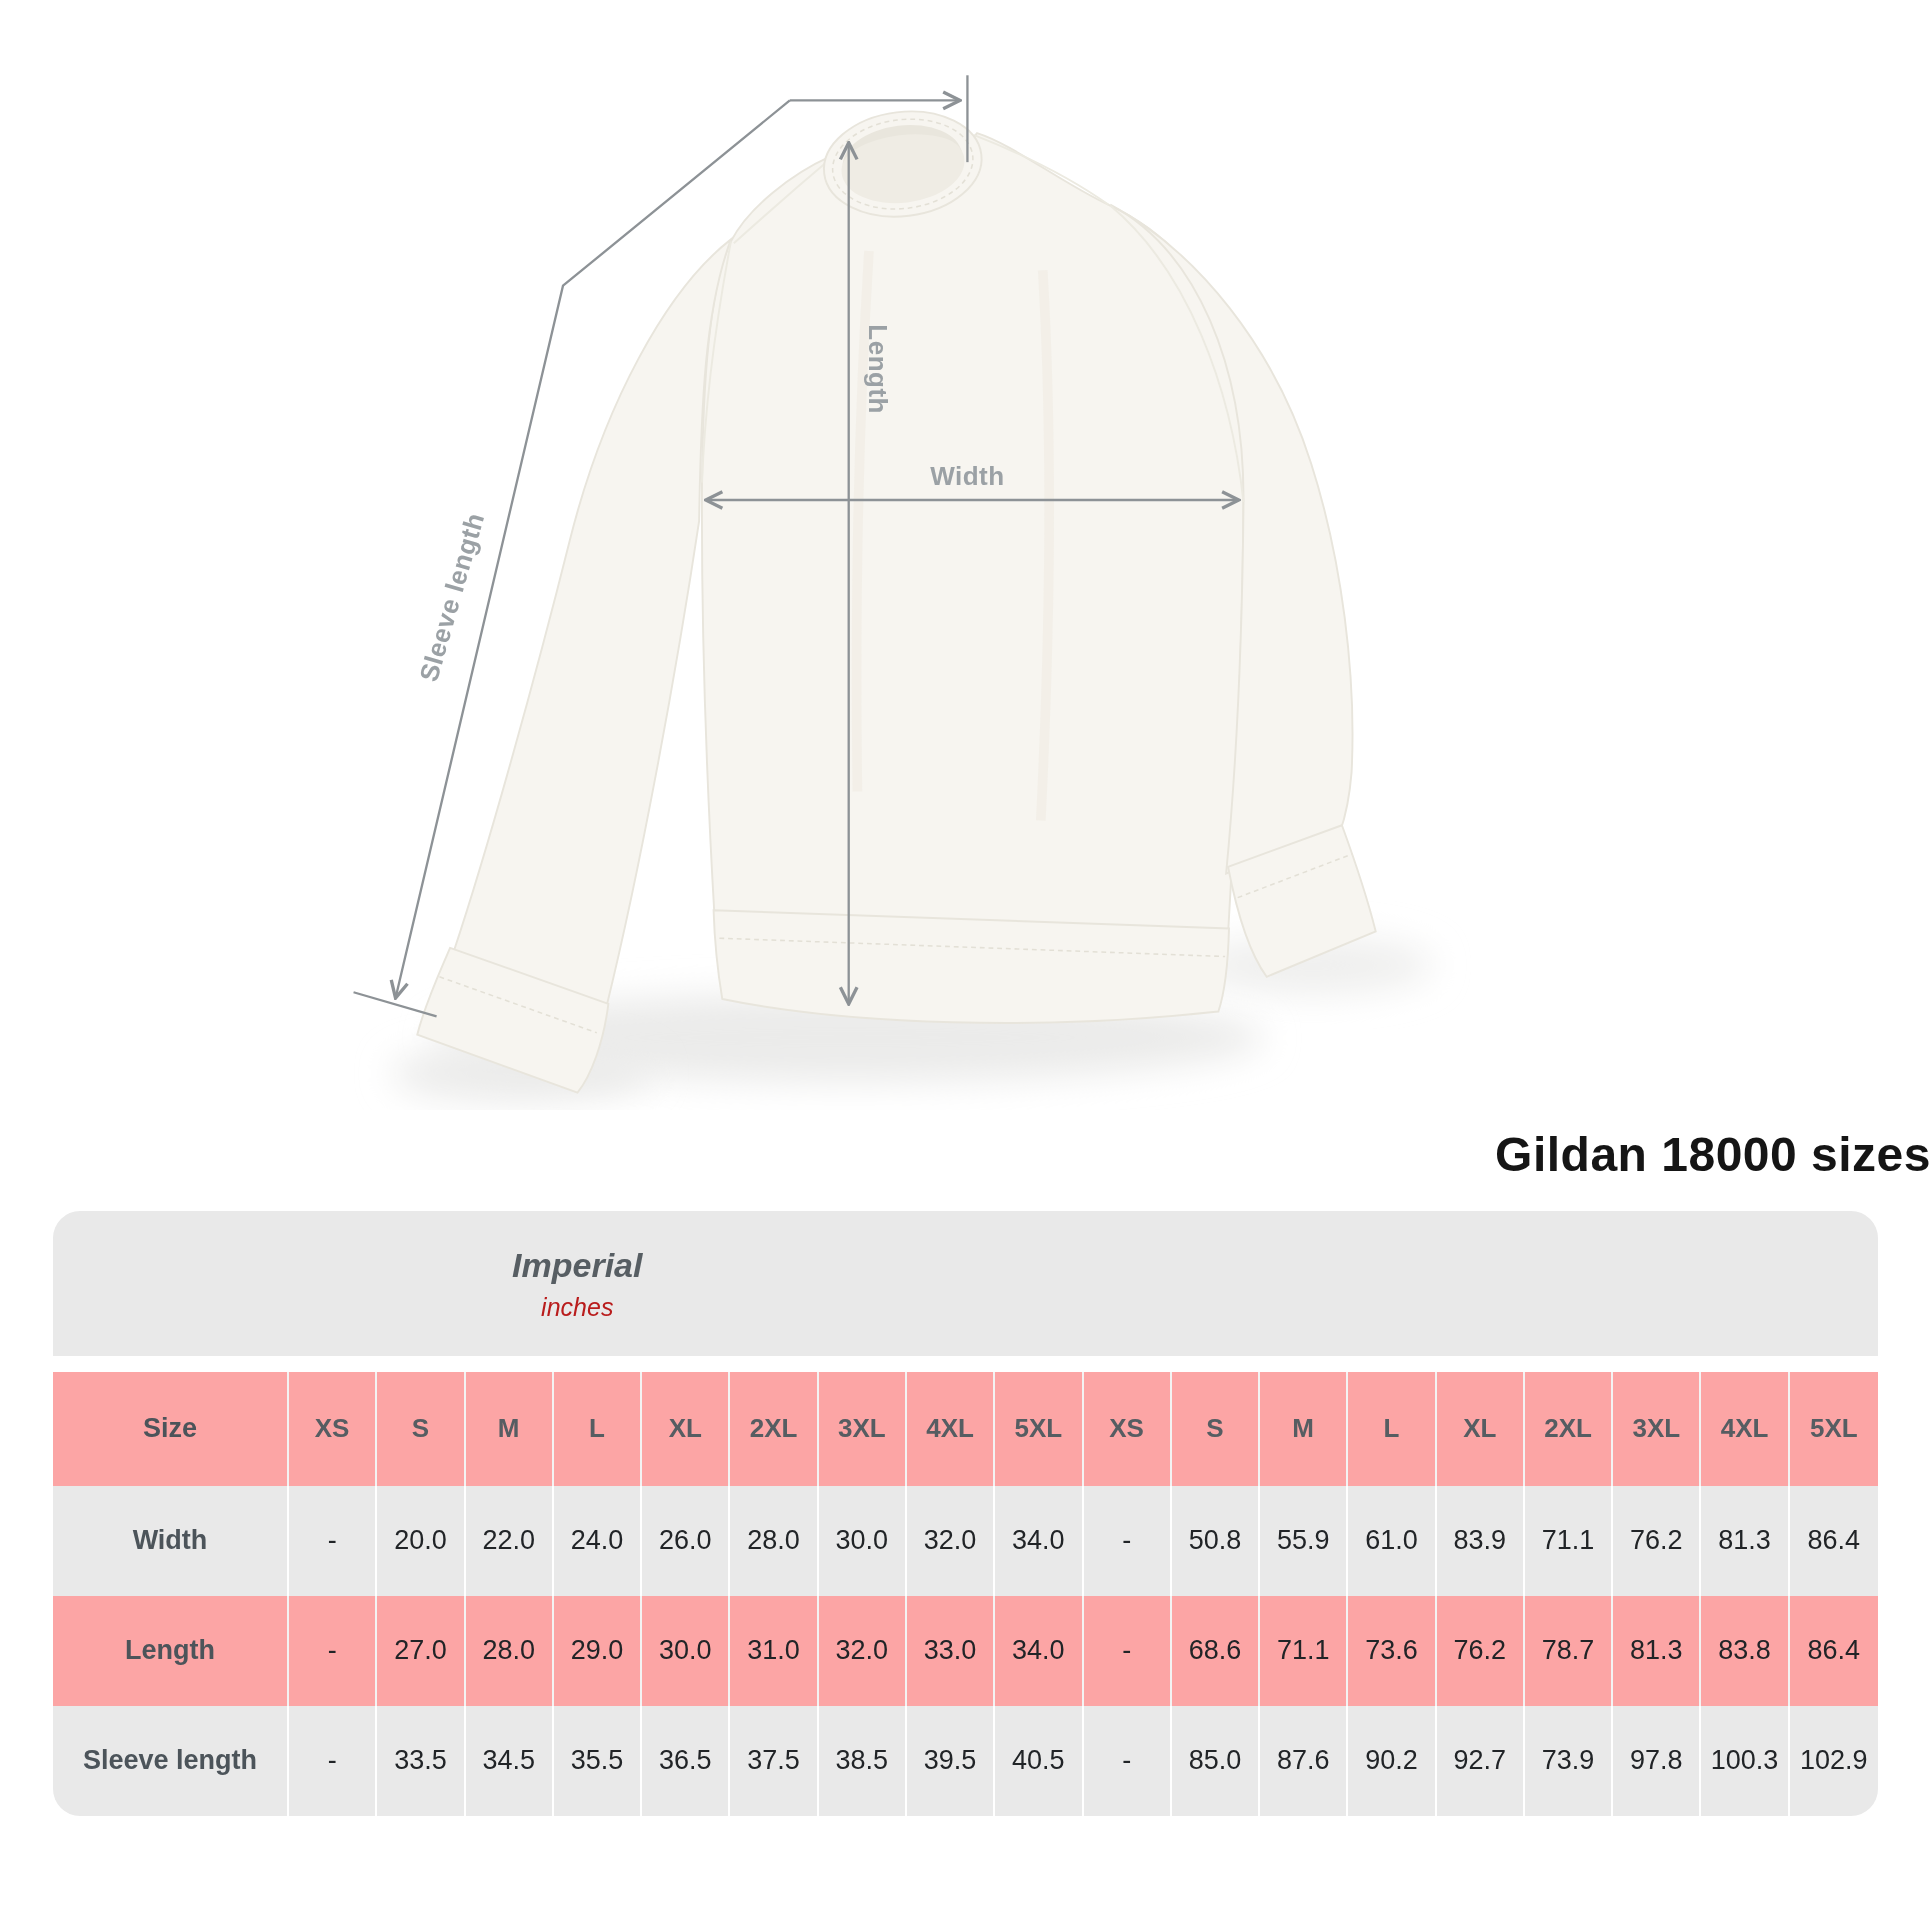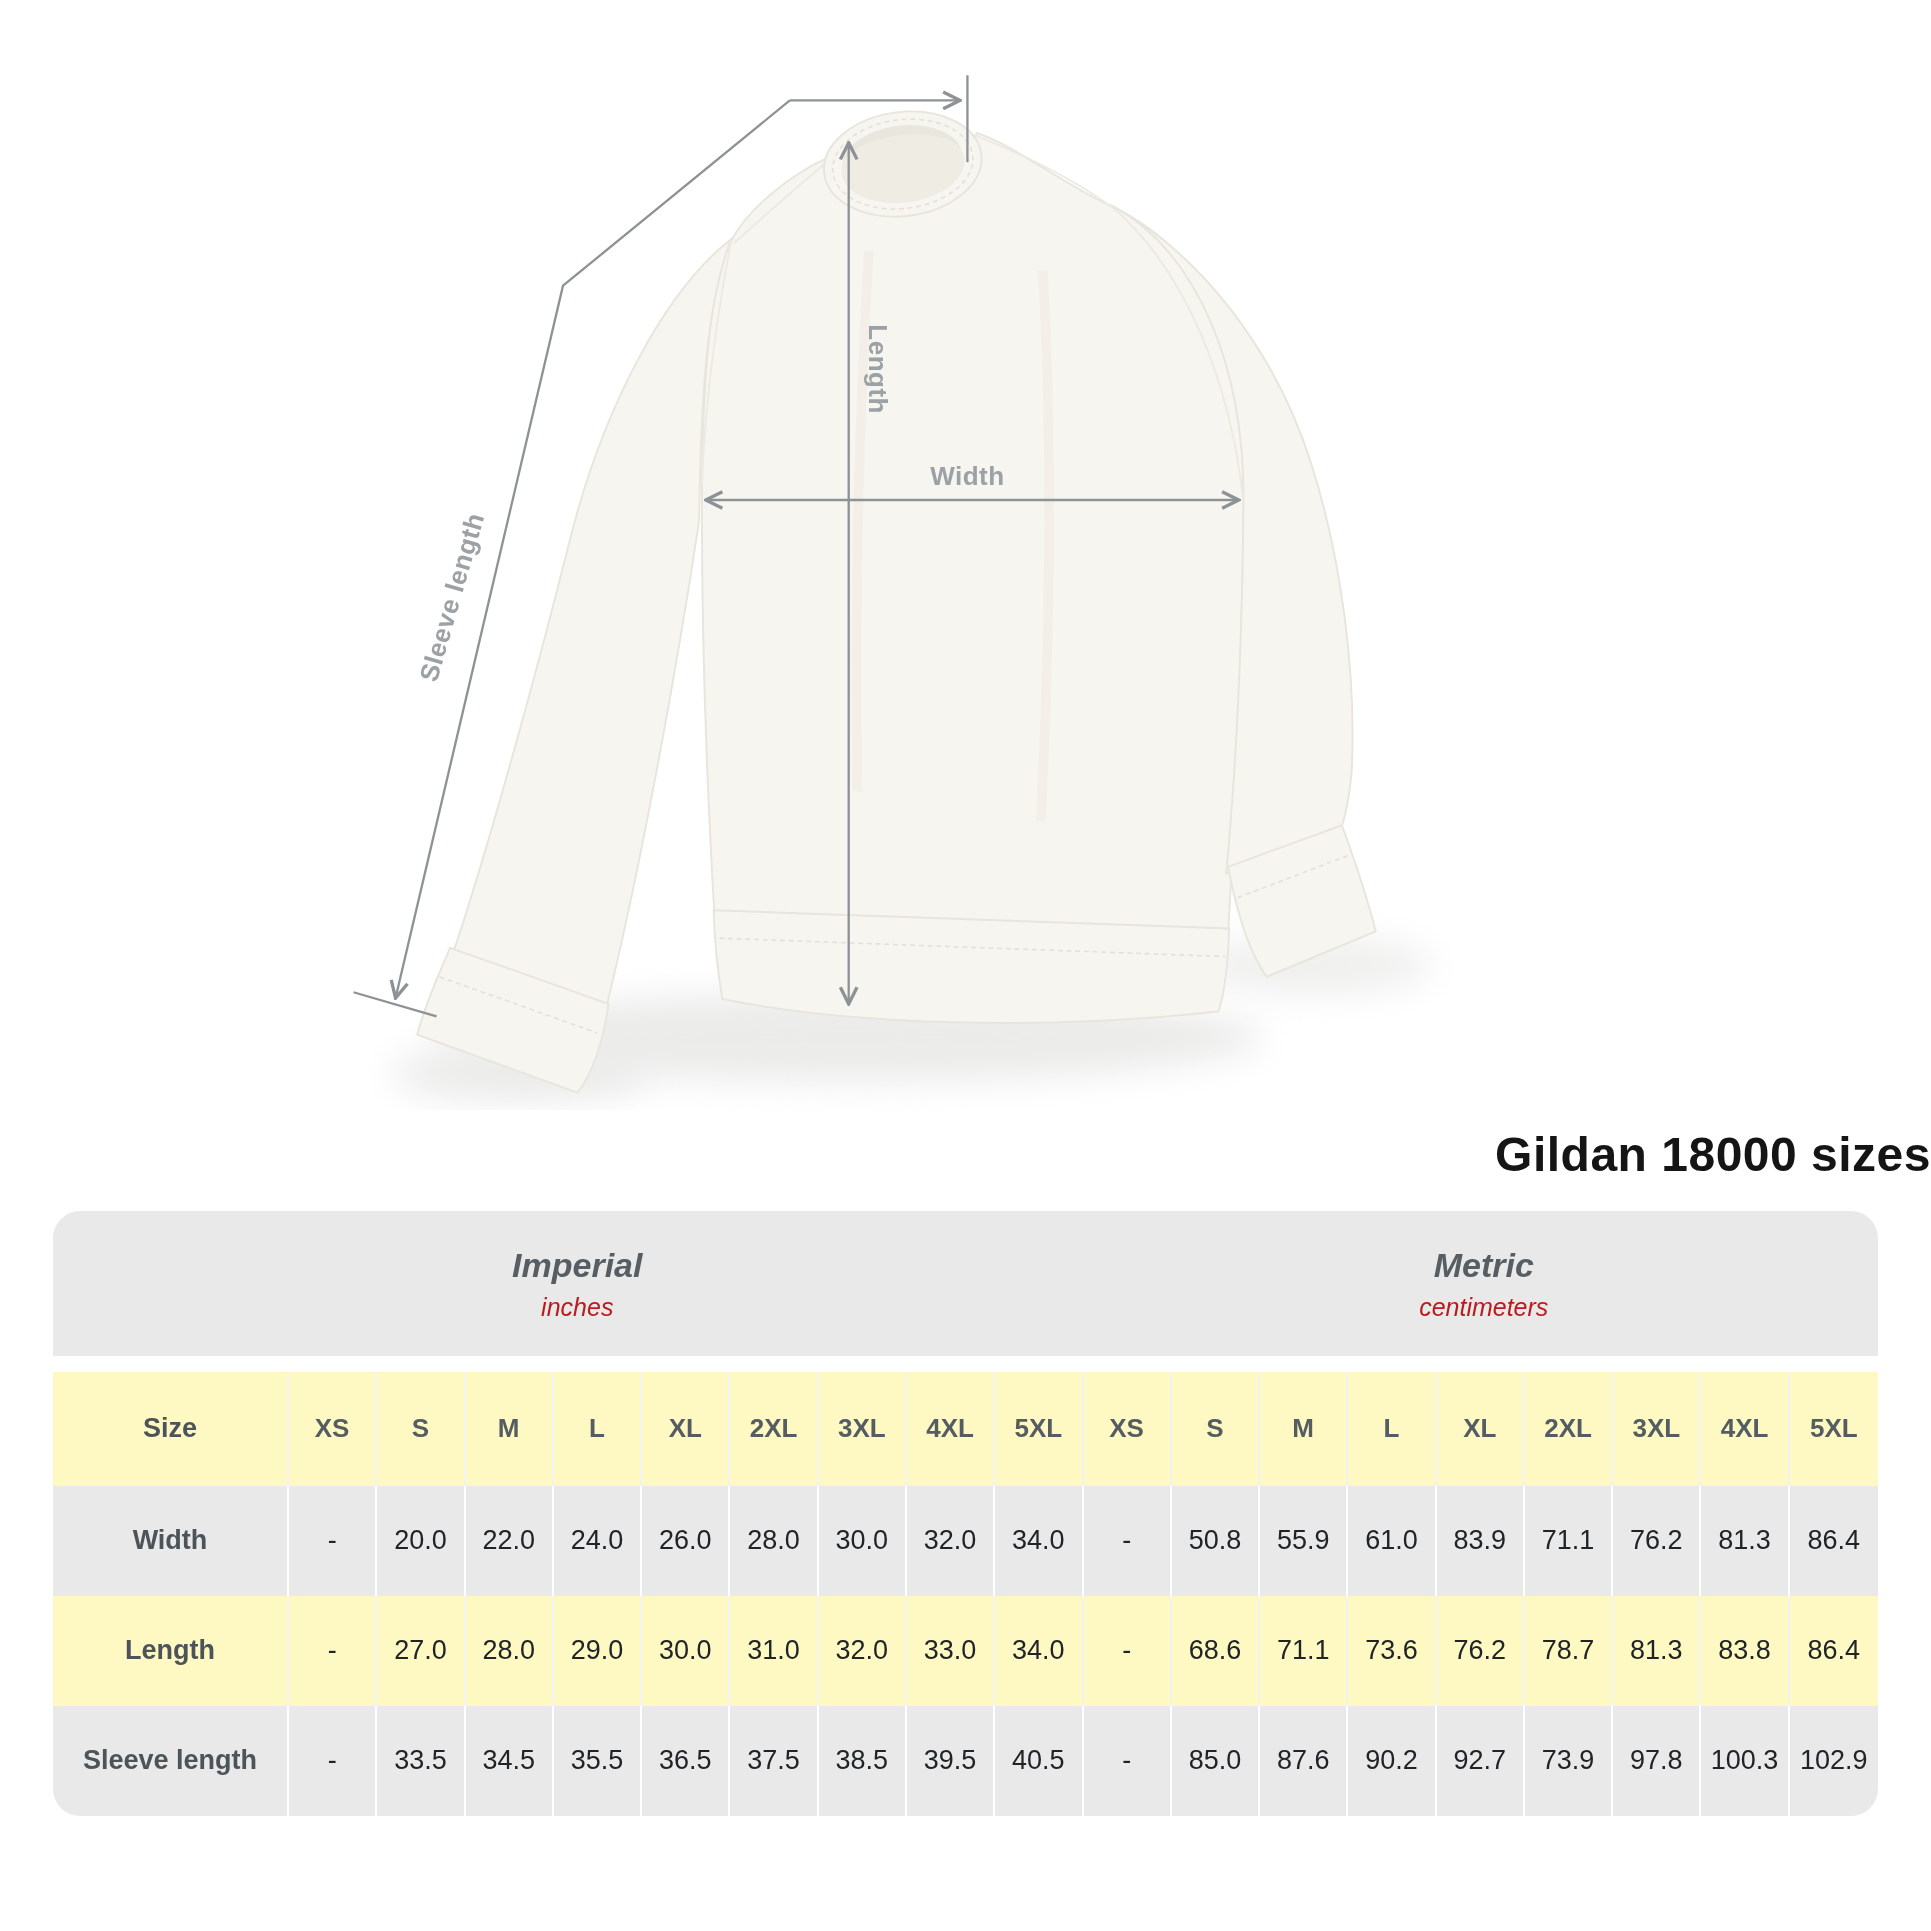--- a/index.html
+++ b/index.html
@@ -19,21 +19,21 @@
   
   .table-wrap{margin:29px 53px 0 53px;border-radius:27px;overflow:hidden;}
   .unit-band{display:grid;grid-template-columns:236px repeat(18,1fr);background:#e9e9e9;height:145px;padding-left:12px;}
   .unit-cell{display:flex;flex-direction:column;align-items:center;justify-content:center;gap:7.7px;}
   .unit-cell.imperial{grid-column:1/11;}
   .unit-cell.metric{grid-column:11/20;}
   .unit-label{font-size:34px;font-weight:bold;font-style:italic;color:#575e63;}
   .unit-sub{font-size:25px;font-style:italic;color:#b91c1c;}
   .band-gap{height:15.4px;background:#fff;}
   .t-row{display:grid;grid-template-columns:236px repeat(18,1fr);}
-  .t-row.white{background:#fef9c3;}
+  .t-row.white{background:#fca5a5;}
   .t-row.gray{background:#e9e9e9;}
   .row-head{height:114px;}
   .row-data{height:110px;}
   .cell{display:flex;align-items:center;justify-content:center;text-align:center;}
   .t-row.gray .cell{border-right:2.9px solid #ffffff;}
   .t-row.white .cell{border-right:2.9px solid #f3f3f3;}
   .t-row .cell-group:last-child .cell:last-child{border-right:none;}
   .cell-group{display:contents;}
   .corner-label,.row-label{font-size:27px;font-weight:bold;color:#4c545a;}
   .size-h{font-size:26px;font-weight:bold;color:#565d62;}
@@ -137,24 +137,20 @@
 
   <div class="title">Gildan 18000 sizes</div>
 
   <div class="table-wrap">
 
     <div class="unit-band">
       <div class="unit-cell imperial">
         <div class="unit-label">Imperial</div>
         <div class="unit-sub">inches</div>
       </div>
-      <div class="unit-cell metric">
-        <div class="unit-label">Metric</div>
-        <div class="unit-sub">centimeters</div>
-      </div>
     </div>
 
     <div class="band-gap"></div>
 
     <div class="t-row white row-head">
       <div class="cell corner-label">Size</div>
       <div class="cell-group"><div class="cell size-h">XS</div><div class="cell size-h">S</div><div class="cell size-h">M</div><div class="cell size-h">L</div><div class="cell size-h">XL</div><div class="cell size-h">2XL</div><div class="cell size-h">3XL</div><div class="cell size-h">4XL</div><div class="cell size-h">5XL</div></div>
       <div class="cell-group"><div class="cell size-h">XS</div><div class="cell size-h">S</div><div class="cell size-h">M</div><div class="cell size-h">L</div><div class="cell size-h">XL</div><div class="cell size-h">2XL</div><div class="cell size-h">3XL</div><div class="cell size-h">4XL</div><div class="cell size-h">5XL</div></div>
     </div>
 

